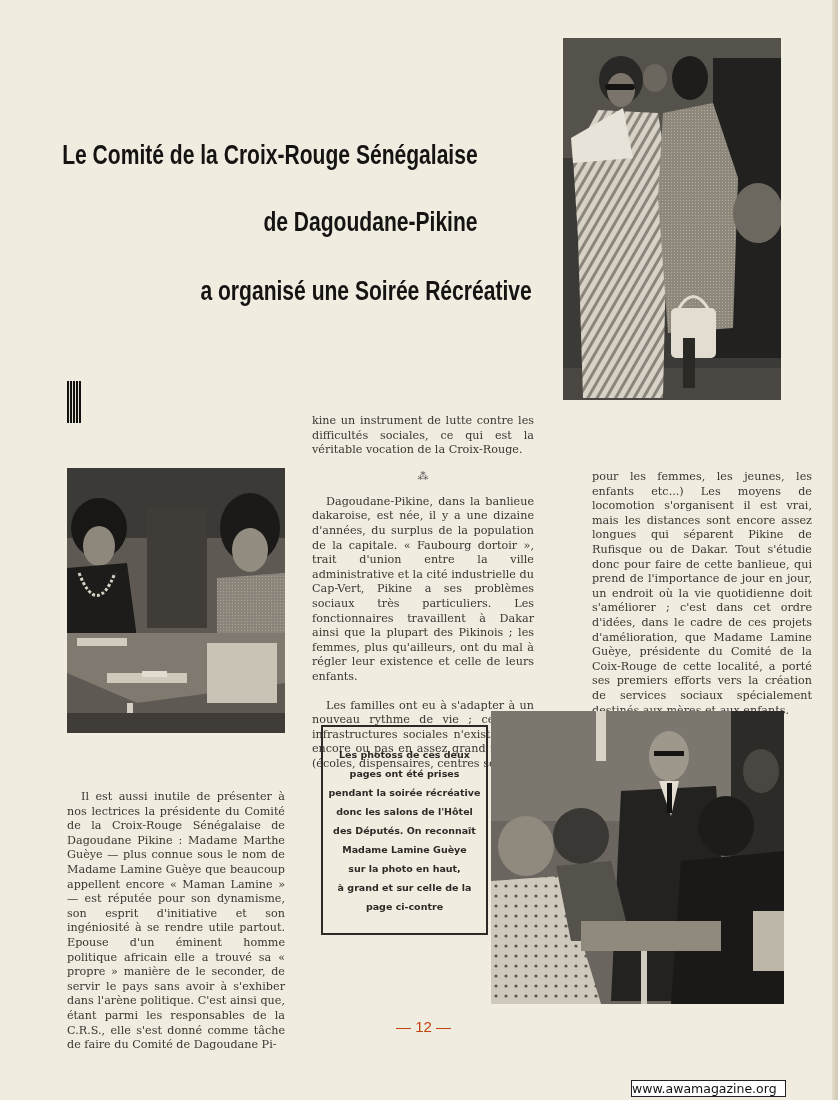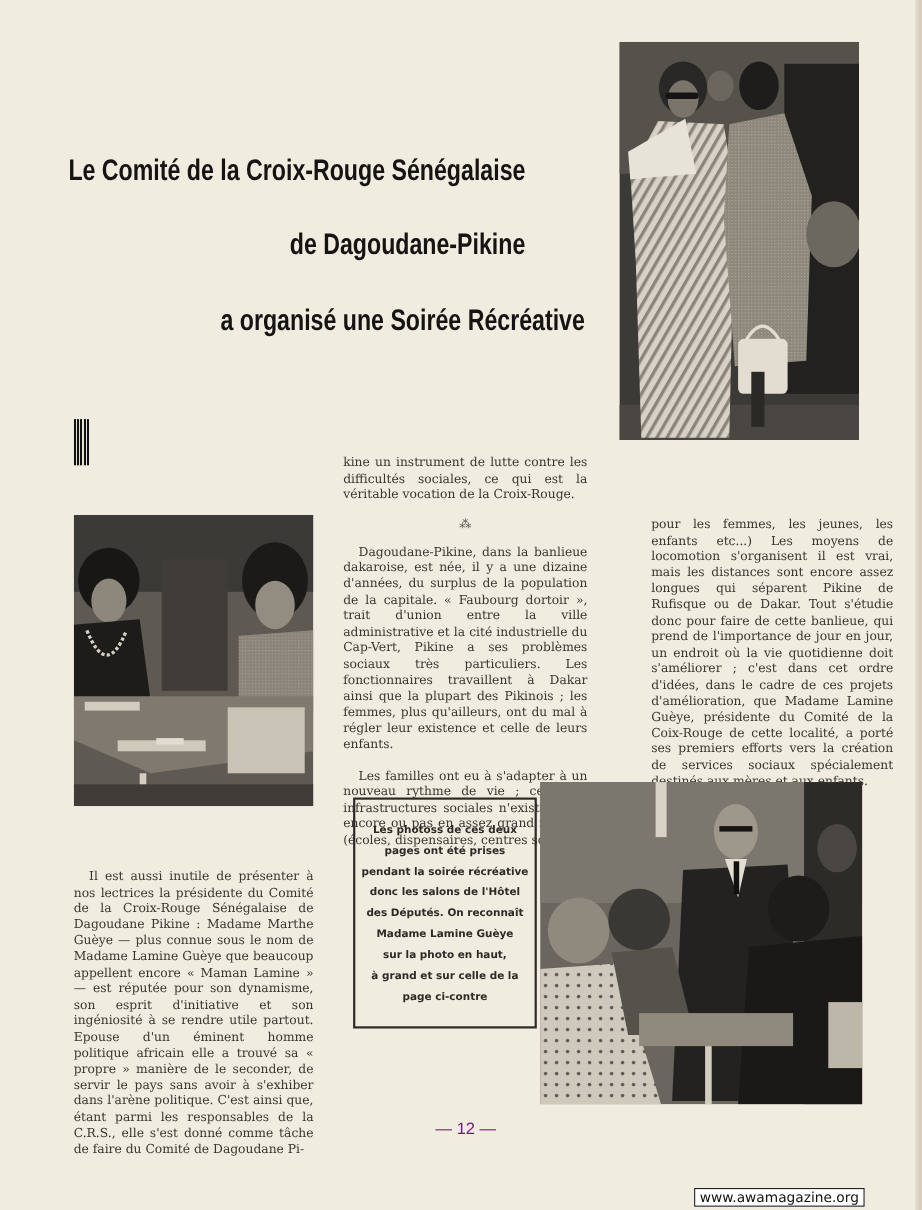--- a/index.html
+++ b/index.html
@@ -27,25 +27,25 @@
   }
   .stars { text-align:center; font-size:11px; line-height:9px; color:#555; margin:10px 0 14px 0; }
   .photo { position:absolute; overflow:hidden; }
   .caption-box {
     position:absolute; border:2px solid #2c2a27; border-right-width:2px;
     font-family:"DejaVu Sans", sans-serif; font-weight:bold; font-size:9.5px;
     line-height:19px; text-align:center; color:#2d2a26;
     display:flex; align-items:center; justify-content:center; box-sizing:border-box;
   }
   .caption-box span { display:block; }
-  .pagenum { position:absolute; left:396px; top:1018px; font-family:"Liberation Sans", sans-serif; font-size:15px; color:#701a75; }
+  .pagenum { position:absolute; left:396px; top:1018px; font-family:"Liberation Sans", sans-serif; font-size:15px; color:#c2410c; }
   .watermark {
     position:absolute; left:631px; top:1080px; width:155px; height:17px; box-sizing:border-box;
     border:1px solid #222; background:#fff; font-family:"DejaVu Sans", sans-serif;
-    font-size:12.5px; line-height:15px; text-align:center; color:#111;
+    font-size:12.5px; line-height:15px; text-align:left; color:#111;
   }
 </style>
 </head>
 <body>
 
 <div class="page-edge"></div>
 
 <div>
   <div class="title-line" style="right:360px; top:140px;">Le Comité de la Croix-Rouge Sénégalaise</div>
   <div class="title-line" style="right:360px; top:207px;">de Dagoudane-Pikine</div>

